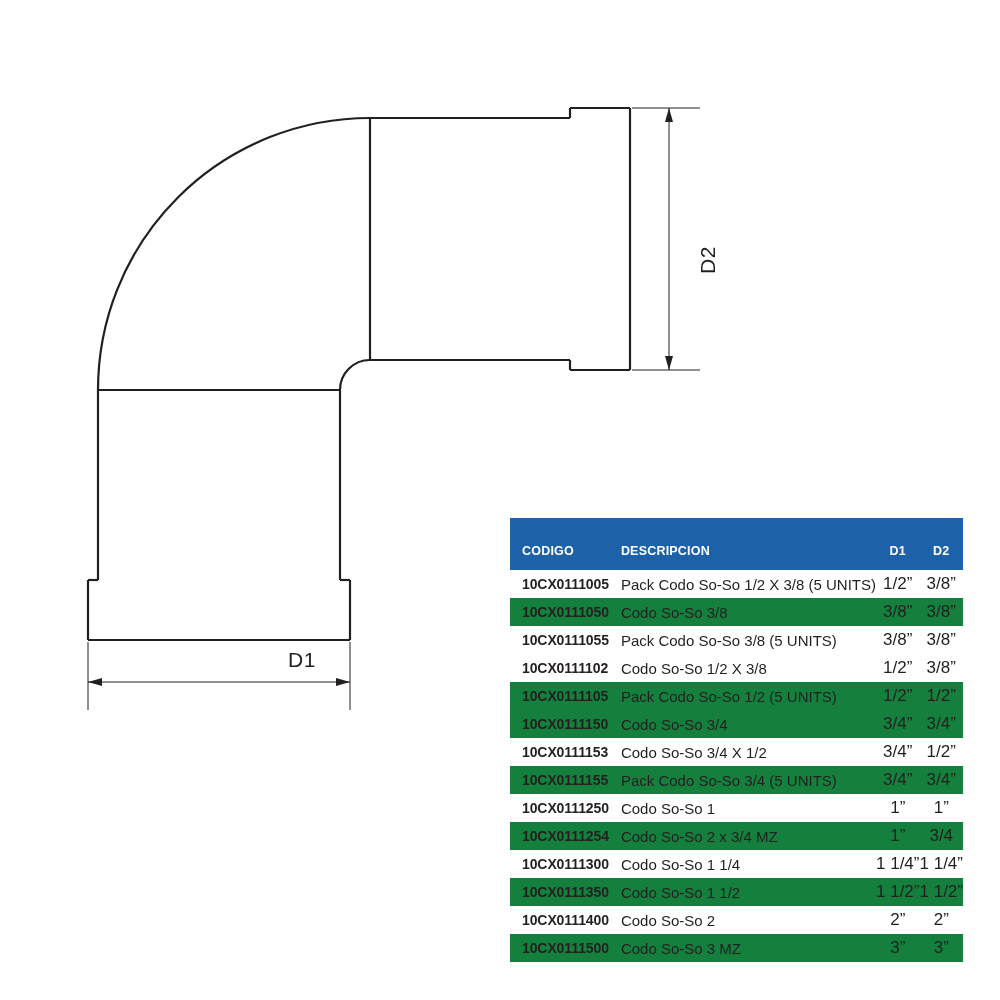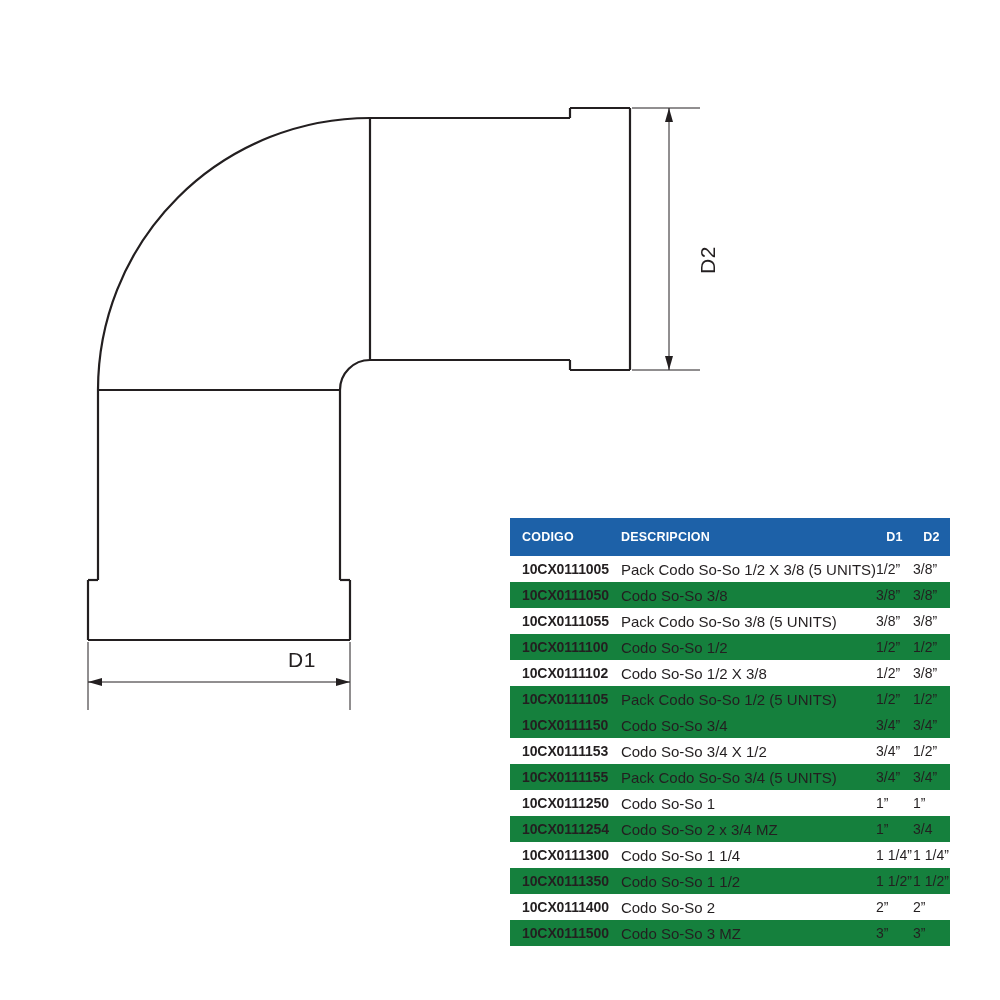--- a/index.html
+++ b/index.html
@@ -58,21 +58,21 @@
     width: 440px;
     border-collapse: collapse;
     font-size: 11.5px;
   }
   #spec-table th {
     background: #1d61a8;
     color: #ffffff;
     font-size: 12.5px;
     font-weight: bold;
     text-align: left;
-    padding: 8px 0 8px 12px;
+    padding: 22px 0 8px 12px;
     letter-spacing: 0.2px;
     height: 22px;
   }
   #spec-table th.c {
     text-align: center;
     padding-left: 0;
   }
   #spec-table td {
     padding: 4px 0 4px 12px;
     height: 18px;
@@ -83,23 +83,24 @@
   #spec-table td.code {
     font-weight: bold;
     font-size: 14px;
     letter-spacing: -0.1px;
   }
   #spec-table td.desc {
     font-weight: 400;
     font-size: 15px;
   }
   #spec-table td.c {
+    text-align: center;
     padding-left: 0;
     font-weight: 400;
-    font-size: 14px;
+    font-size: 17px;
   }
   #spec-table tr.odd td { background: #ffffff; }
   #spec-table tr.even td { background: #15803d; }
 
   col.col-code { width: 100px; }
   col.col-desc { width: 222px; }
   col.col-d1   { width: 60px; }
   col.col-d2   { width: 58px; }
 </style>
 </head>
@@ -203,26 +204,20 @@
           <td class="desc">Codo So-So 3/8</td>
           <td class="c">3/8”</td>
           <td class="c">3/8”</td>
         </tr>
         <tr class="odd">
           <td class="code">10CX0111055</td>
           <td class="desc">Pack Codo So-So 3/8 (5 UNITS)</td>
           <td class="c">3/8”</td>
           <td class="c">3/8”</td>
         </tr>
-        <tr class="even">
-          <td class="code">10CX0111100</td>
-          <td class="desc">Codo So-So 1/2</td>
-          <td class="c">1/2”</td>
-          <td class="c">1/2”</td>
-        </tr>
         <tr class="odd">
           <td class="code">10CX0111102</td>
           <td class="desc">Codo So-So 1/2 X 3/8</td>
           <td class="c">1/2”</td>
           <td class="c">3/8”</td>
         </tr>
         <tr class="even">
           <td class="code">10CX0111105</td>
           <td class="desc">Pack Codo So-So 1/2 (5 UNITS)</td>
           <td class="c">1/2”</td>

